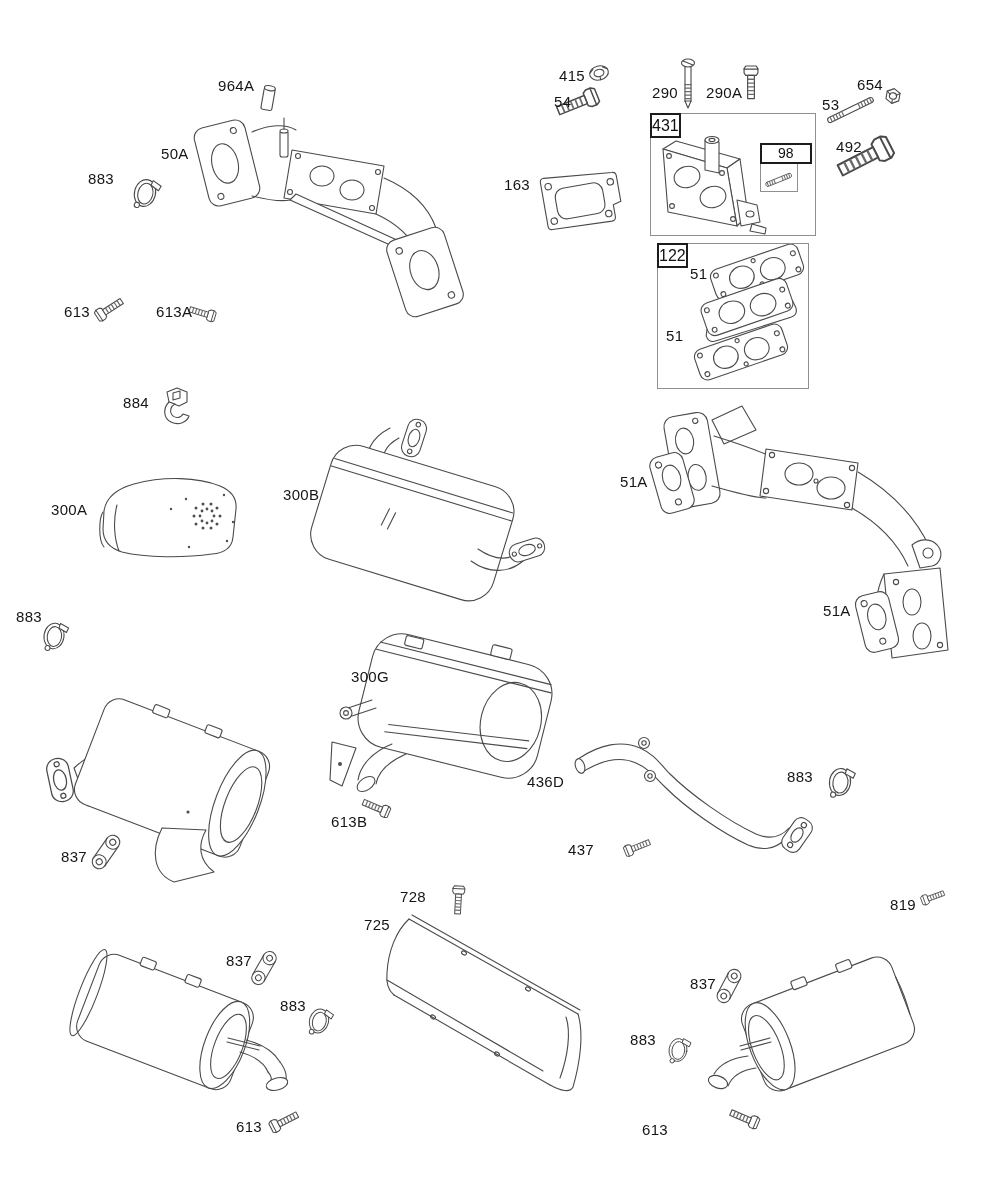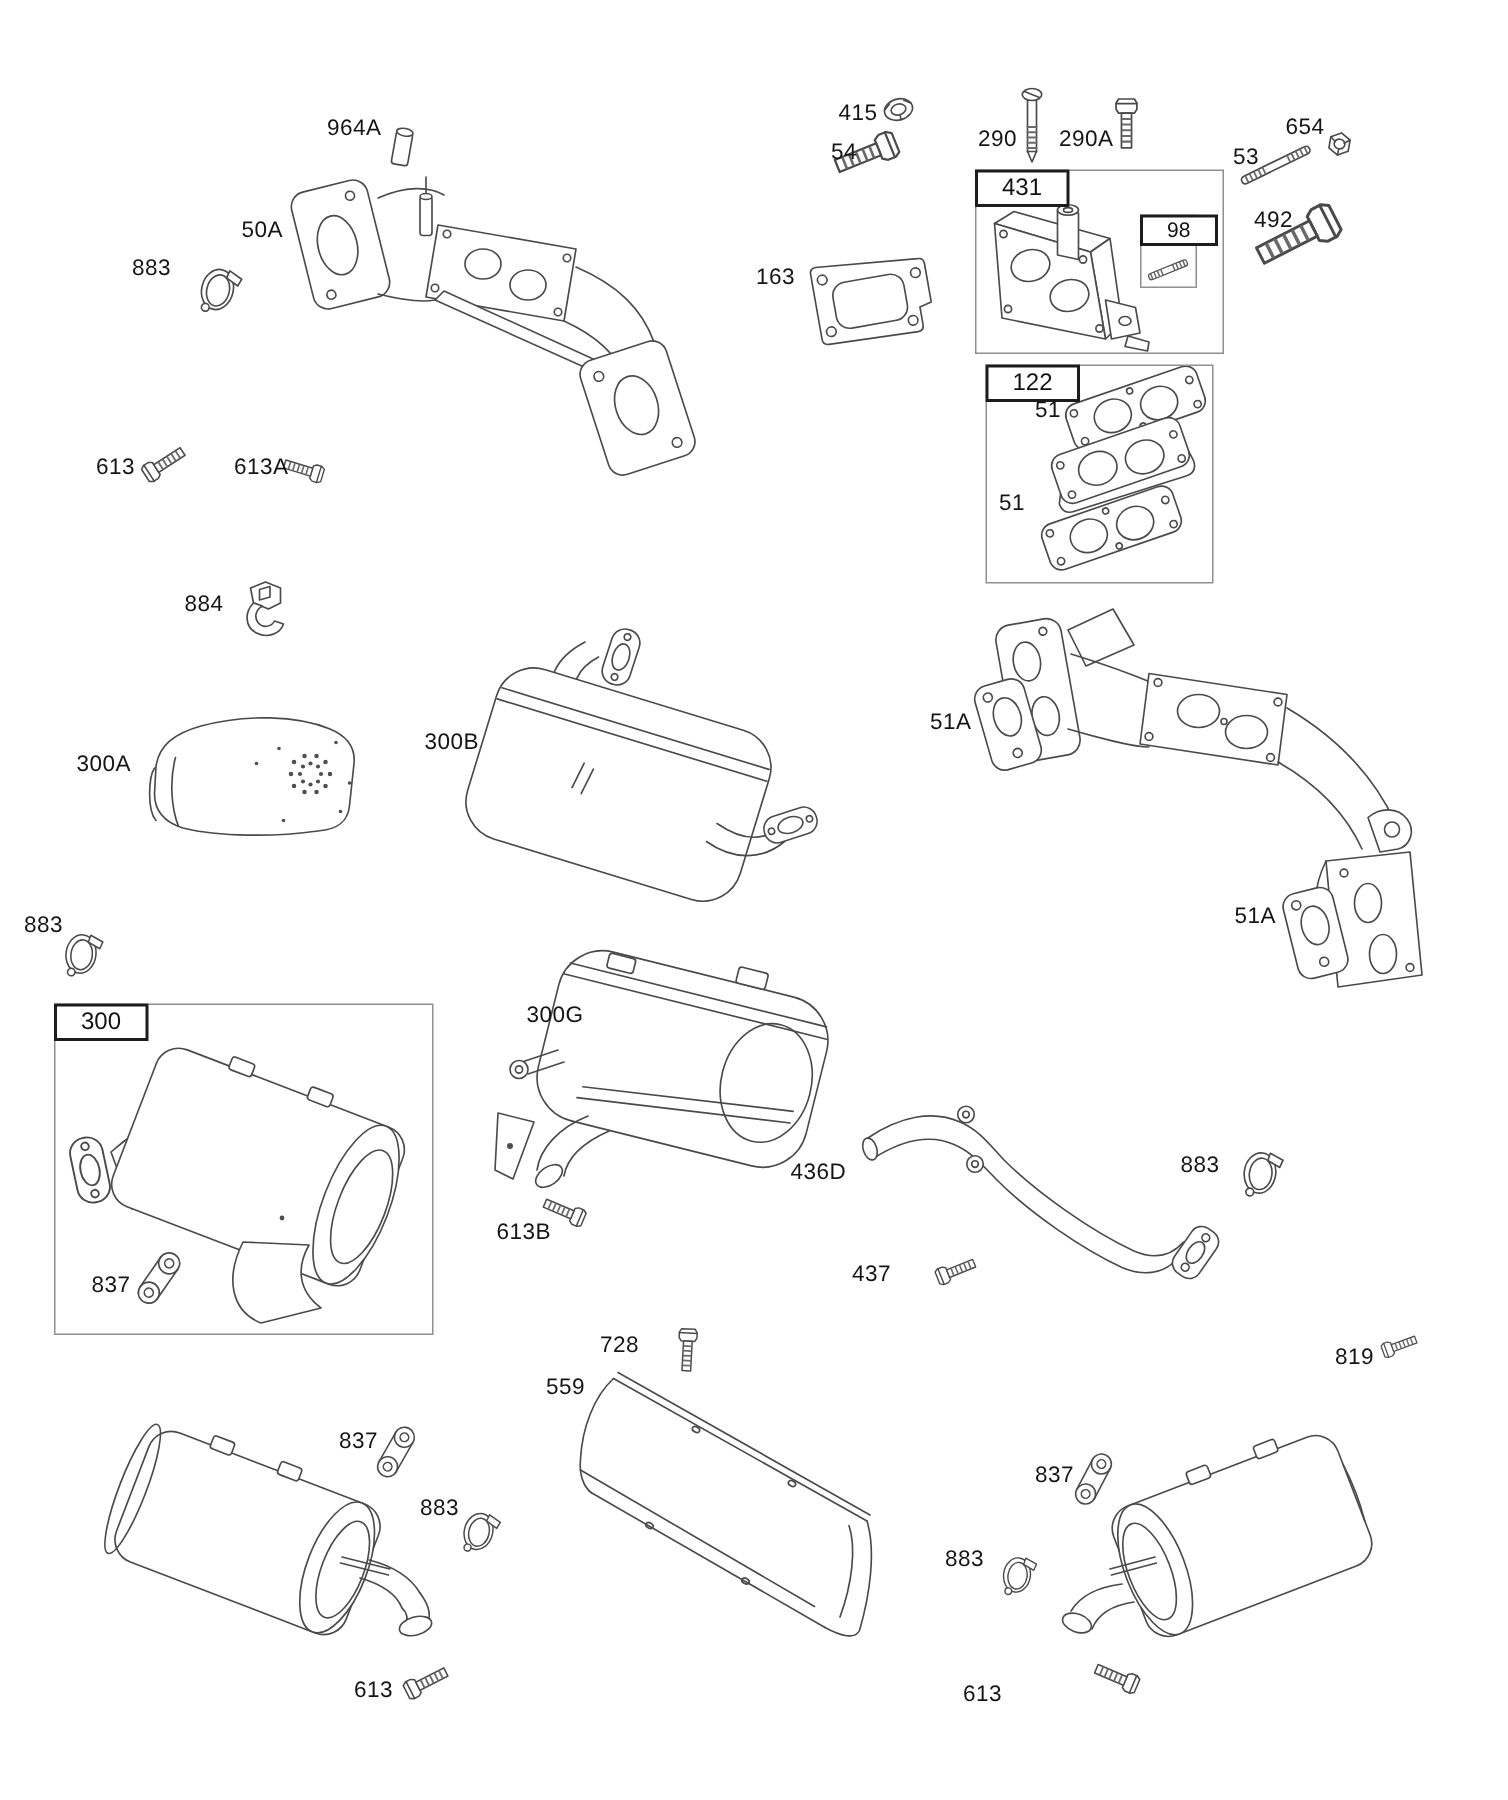--- a/index.html
+++ b/index.html
@@ -1,21 +1,21 @@
 <!DOCTYPE html>
 <html><head>
 <meta charset="utf-8">
 <style>
   html,body{margin:0;padding:0;background:#ffffff;}
   .stage{position:relative;width:1005px;height:1200px;background:#ffffff;
          font-family:"Liberation Sans",sans-serif;overflow:hidden;}
   .lbl{position:absolute;font-size:15px;color:#151515;white-space:nowrap;letter-spacing:.3px;}
   .gbox{position:absolute;border:1px solid #8f8f8f;background:transparent;}
   .gtab{position:absolute;top:-1px;left:-1px;border:2px solid #1c1c1c;background:#fff;
-        padding:0 16px;font-size:16px;color:#111;line-height:21px;display:inline-block;}
+        padding:0 0;font-size:16px;color:#111;line-height:21px;display:inline-block;}
   svg.art{position:absolute;left:0;top:0;}
   svg.art .ln{fill:#ffffff;stroke:#4a4a4a;stroke-width:1.1;stroke-linejoin:round;stroke-linecap:round;}
   svg.art .op{fill:none;stroke:#4a4a4a;stroke-width:1.1;stroke-linejoin:round;stroke-linecap:round;}
   svg.art .dot{fill:#4f4f4f;stroke:none;}
   svg.art .th{fill:none;stroke:#6a6a6a;stroke-linecap:butt;}
 </style>
 </head>
 <body>
 
 <div class="stage">
@@ -384,23 +384,20 @@
 
   <div class="gbox" style="left:650px;top:113px;width:164px;height:121px">
     <span class="gtab">431</span>
   </div>
   <div class="gbox" style="left:760px;top:143px;width:36px;height:47px">
     <span class="gtab" style="padding:0 16px;font-size:14px;line-height:17px">98</span>
   </div>
   <div class="gbox" style="left:657px;top:243px;width:150px;height:144px">
     <span class="gtab">122</span>
   </div>
-  <div class="gbox" style="left:36px;top:669px;width:251px;height:219px">
-    <span class="gtab">300</span>
-  </div>
 
   <div class="lbl" style="left:218px;top:77px">964A</div>
   <div class="lbl" style="left:161px;top:145px">50A</div>
   <div class="lbl" style="left:88px;top:170px">883</div>
   <div class="lbl" style="left:64px;top:303px">613</div>
   <div class="lbl" style="left:156px;top:303px">613A</div>
   <div class="lbl" style="left:559px;top:67px">415</div>
   <div class="lbl" style="left:554px;top:93px">54</div>
   <div class="lbl" style="left:504px;top:176px">163</div>
   <div class="lbl" style="left:652px;top:84px">290</div>
@@ -411,21 +408,21 @@
   <div class="lbl" style="left:123px;top:394px">884</div>
   <div class="lbl" style="left:51px;top:501px">300A</div>
   <div class="lbl" style="left:283px;top:486px">300B</div>
   <div class="lbl" style="left:16px;top:608px">883</div>
   <div class="lbl" style="left:351px;top:668px">300G</div>
   <div class="lbl" style="left:331px;top:813px">613B</div>
   <div class="lbl" style="left:527px;top:773px">436D</div>
   <div class="lbl" style="left:787px;top:768px">883</div>
   <div class="lbl" style="left:568px;top:841px">437</div>
   <div class="lbl" style="left:400px;top:888px">728</div>
-  <div class="lbl" style="left:364px;top:916px">559</div>
+  <div class="lbl" style="left:364px;top:916px">725</div>
   <div class="lbl" style="left:890px;top:896px">819</div>
   <div class="lbl" style="left:236px;top:1118px">613</div>
   <div class="lbl" style="left:642px;top:1121px">613</div>
 
   <div class="lbl" style="left:690px;top:265px">51</div>
   <div class="lbl" style="left:666px;top:327px">51</div>
   <div class="lbl" style="left:620px;top:473px">51A</div>
   <div class="lbl" style="left:823px;top:602px">51A</div>
   <div class="lbl" style="left:61px;top:848px">837</div>
   <div class="lbl" style="left:226px;top:952px">837</div>

